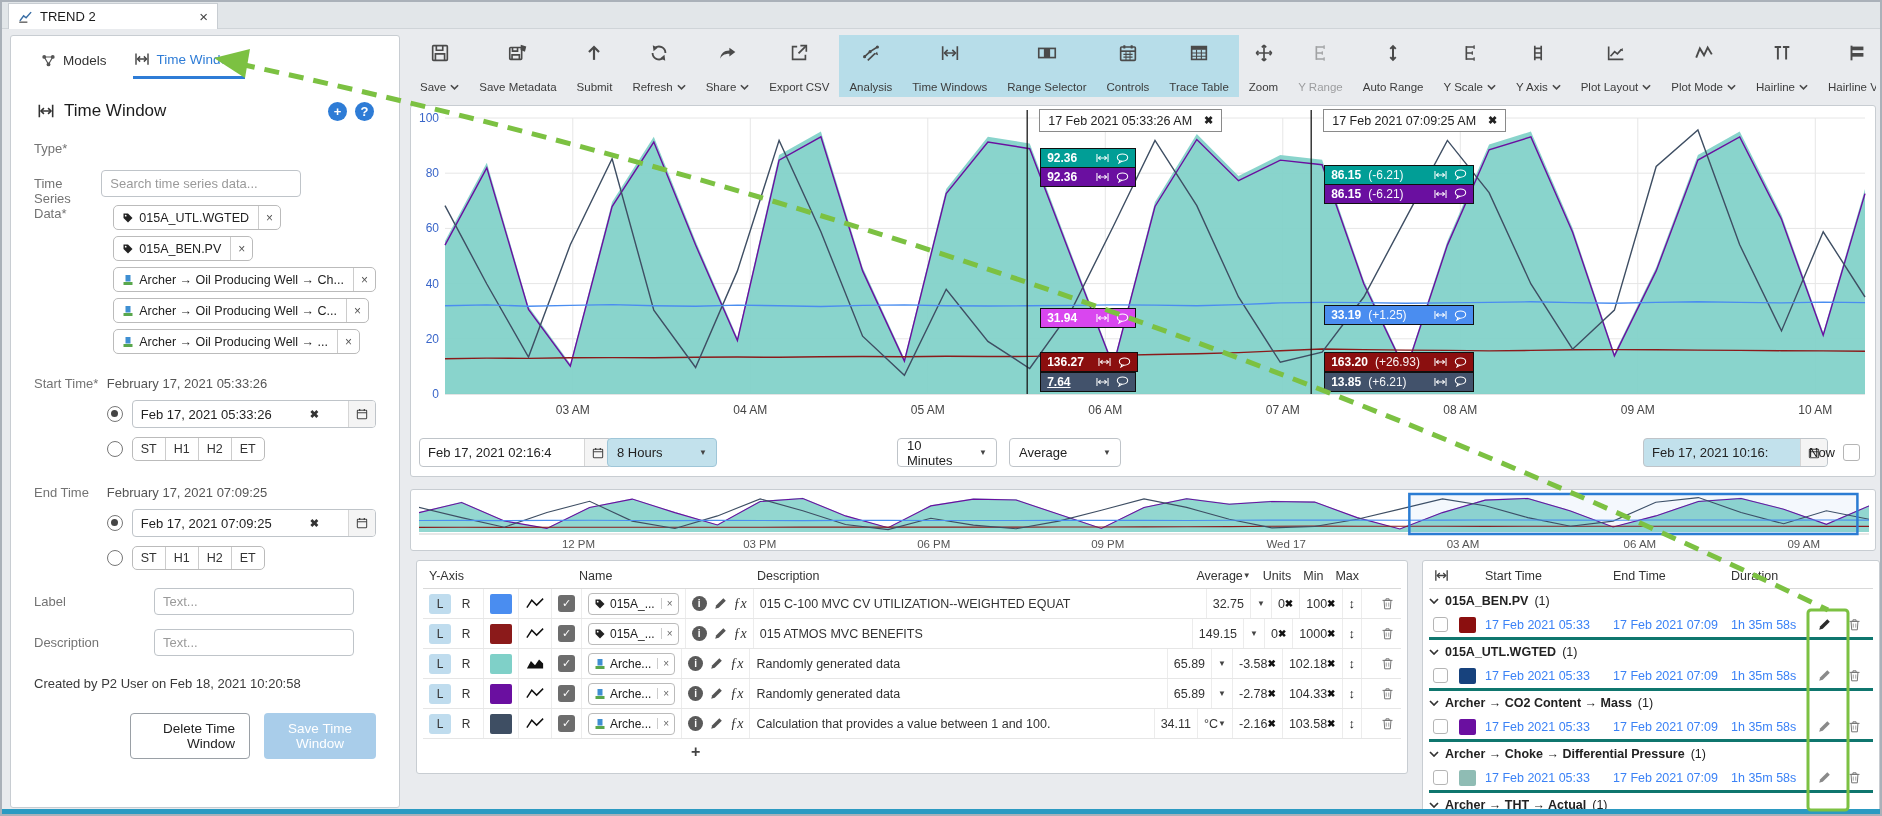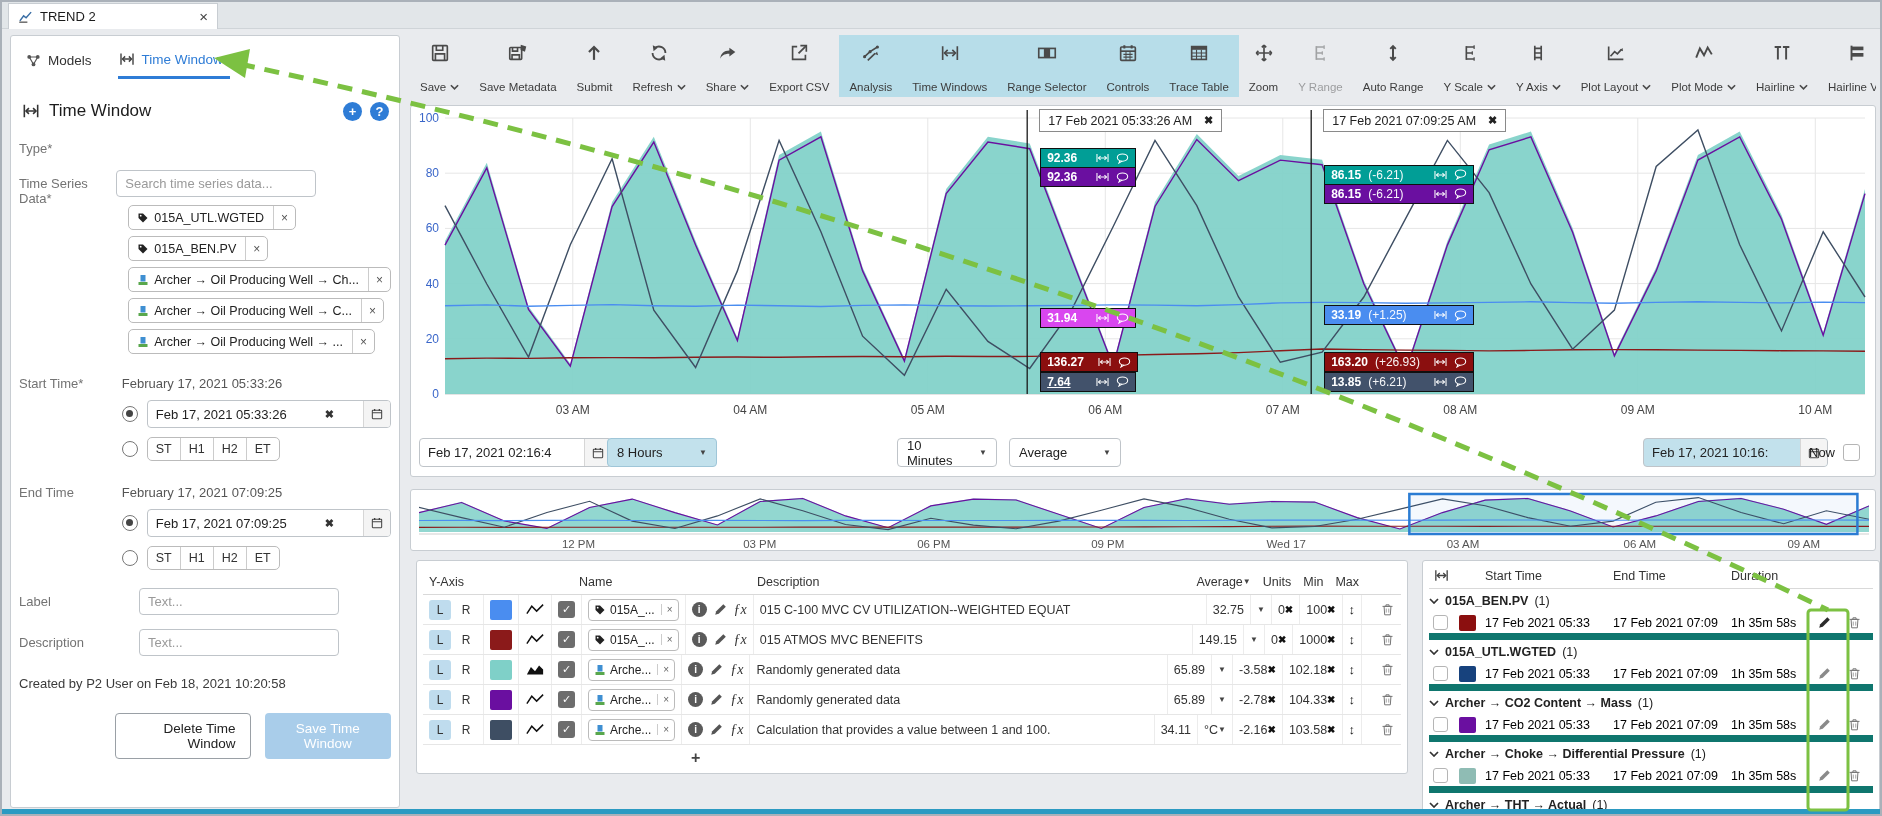--- a/index.html
+++ b/index.html
@@ -10,21 +10,21 @@
   
   .tabbar { position:absolute; left:0; top:0; right:0; height:27px; background:#e2e6e9; border-bottom:1px solid #cfd4d8; }
   .tab { position:absolute; left:6px; top:1px; width:210px; height:26px; background:#fff; border:1px solid #c8cdd2; border-bottom:none; display:flex; align-items:center; gap:7px; padding:0 9px; }
   .tab-title { font-size:13px; color:#1b1b1b; flex:1; }
   .tab-close { color:#444; font-size:15px; cursor:pointer; }
 
   
   .card { position:absolute; background:#fff; border:1px solid #c8cdd2; border-radius:3px; }
 
   
-  .sidebar { left:8px; top:33px; width:390px; height:773px; padding:10px 8px; overflow:hidden; }
+  .sidebar { left:8px; top:33px; width:390px; height:773px; padding:10px 23px; overflow:hidden; }
   .sb-tabs { display:flex; gap:26px; padding:4px 6px 0 6px; }
   .sb-tab { display:flex; align-items:center; gap:6px; padding-bottom:8px; color:#333; cursor:pointer; font-size:13.5px; }
   .sb-tab.active { color:#2e7cd6; border-bottom:3px solid #2e7cd6; }
   .sb-head { display:flex; align-items:center; gap:8px; margin:22px 2px 4px 2px; }
   .sb-head-title { font-size:17px; color:#1c1c1c; flex:0 0 auto; }
   .sb-head-spacer { flex:1; }
   .circle-btn { width:19px; height:19px; border-radius:50%; background:#2e7cd6; color:#fff; font-size:13px; font-weight:bold; display:flex; align-items:center; justify-content:center; cursor:pointer; }
   .form-row { display:flex; margin-top:14px; align-items:flex-start; }
   .form-label { width:120px; padding-top:6px; color:#737373; font-size:13px; flex:0 0 auic; }
   .form-ctl { flex:1; }
@@ -75,21 +75,21 @@
   .select.blue { background:#c2e1ec; border-color:#9fc6d8; }
   .dt-wrap.blue { background:#c2e1ec; }
   .dt-wrap.blue input { background:#c2e1ec; }
   .now-label { font-size:13px; color:#222; }
   .checkbox-empty { width:17px; height:17px; border:1px solid #b5b5b5; border-radius:3px; background:#fff; cursor:pointer; }
 
   
   .range-card { left:408px; top:487px; width:1466px; height:62px; }
 
   
-  .trace-card { left:414px; top:558px; width:992px; height:214px; padding:8px 6px; overflow:hidden; }
+  .trace-card { left:414px; top:558px; width:992px; height:214px; padding:2px 6px; overflow:hidden; }
   .tt-row { display:flex; align-items:center; height:30px; border-bottom:1px solid #e6e6e6; }
   .tt-head { height:26px; border-bottom:1px solid #d9d9d9; color:#333; font-size:12.5px; }
   .tt-cell { height:100%; display:flex; align-items:center; padding:0 6px; border-right:1px solid #ececec; overflow:hidden; white-space:nowrap; font-size:12.5px; color:#333; }
   .nb { border-right:none; }
   .tc-lr{width:58; gap:4px;} .tc-sw{width:34; justify-content:center;} .tc-st{width:30; justify-content:center;}
   .tc-cb{width:30; justify-content:center;} .tc-nm{width:98;} .tc-tools{width:80; gap:6px; justify-content:center;}
   .tc-desc{flex:1;} .tc-avg{width:118;} .tc-units{width:76; justify-content:space-between;}
   .tc-min{width:60; justify-content:space-between;} .tc-max{width:64; justify-content:space-between;}
   .tc-upd{width:26; justify-content:center;} .tc-sp{width:14; border-right:none;} .tc-tr{width:30; justify-content:center; border-right:none;}
   .lr-box { width:22px; height:20px; border-radius:3px; display:flex; align-items:center; justify-content:center; font-size:12px; color:#333; cursor:pointer; }
@@ -101,21 +101,21 @@
   .name-lbl { max-width:46px; overflow:hidden; text-overflow:ellipsis; }
   .info-dot { width:15px; height:15px; border-radius:50%; background:#5a5a5a; color:#fff; font-size:10px; font-weight:bold; display:flex; align-items:center; justify-content:center; cursor:pointer; }
   .fx { font-family:"Liberation Serif", serif; font-style:italic; font-size:14px; color:#333; cursor:pointer; }
   .mm-x { font-size:10px; font-weight:bold; color:#111; cursor:pointer; }
   .updown { font-size:13px; color:#111; cursor:pointer; }
   .add-row { height:26px; display:flex; align-items:center; padding-left:268px; color:#444; font-size:16px; font-weight:bold; cursor:pointer; }
   .avg-caret { font-size:8px; color:#444; float:right; }
 
   
   .tw-card { left:1420px; top:558px; width:458px; height:253px; padding:2px 6px; overflow:hidden; }
-  .tw-row { display:flex; align-items:center; height:28px; border-bottom:7px solid #0f766e; font-size:12.5px; color:#000000; }
+  .tw-row { display:flex; align-items:center; height:28px; border-bottom:3px solid #0f766e; font-size:12.5px; color:#3b82f6; }
   .tw-header { height:26px; color:#333; border-bottom:1px solid #d9d9d9; }
   .tw-group { display:flex; align-items:center; gap:6px; height:23px; font-size:12.5px; color:#222; }
   .tw-group b { font-weight:bold; }
   .twc { display:flex; align-items:center; padding:0 4px; overflow:hidden; white-space:nowrap; }
   .tw-ic{width:52px; gap:6px;} .tw-cb{width:26px;} .tw-sw{width:26px;}
   .tw-start{width:128px;} .tw-end{width:118px;} .tw-dur{width:82px;}
   .tw-pen{width:30px; justify-content:center; cursor:pointer;} .tw-tr{width:30px; justify-content:center; cursor:pointer;}
   .tw-sw .swatch { width:17px; height:16px; }
   .tw-cb .checkbox-empty { width:15px; height:15px; }
 

